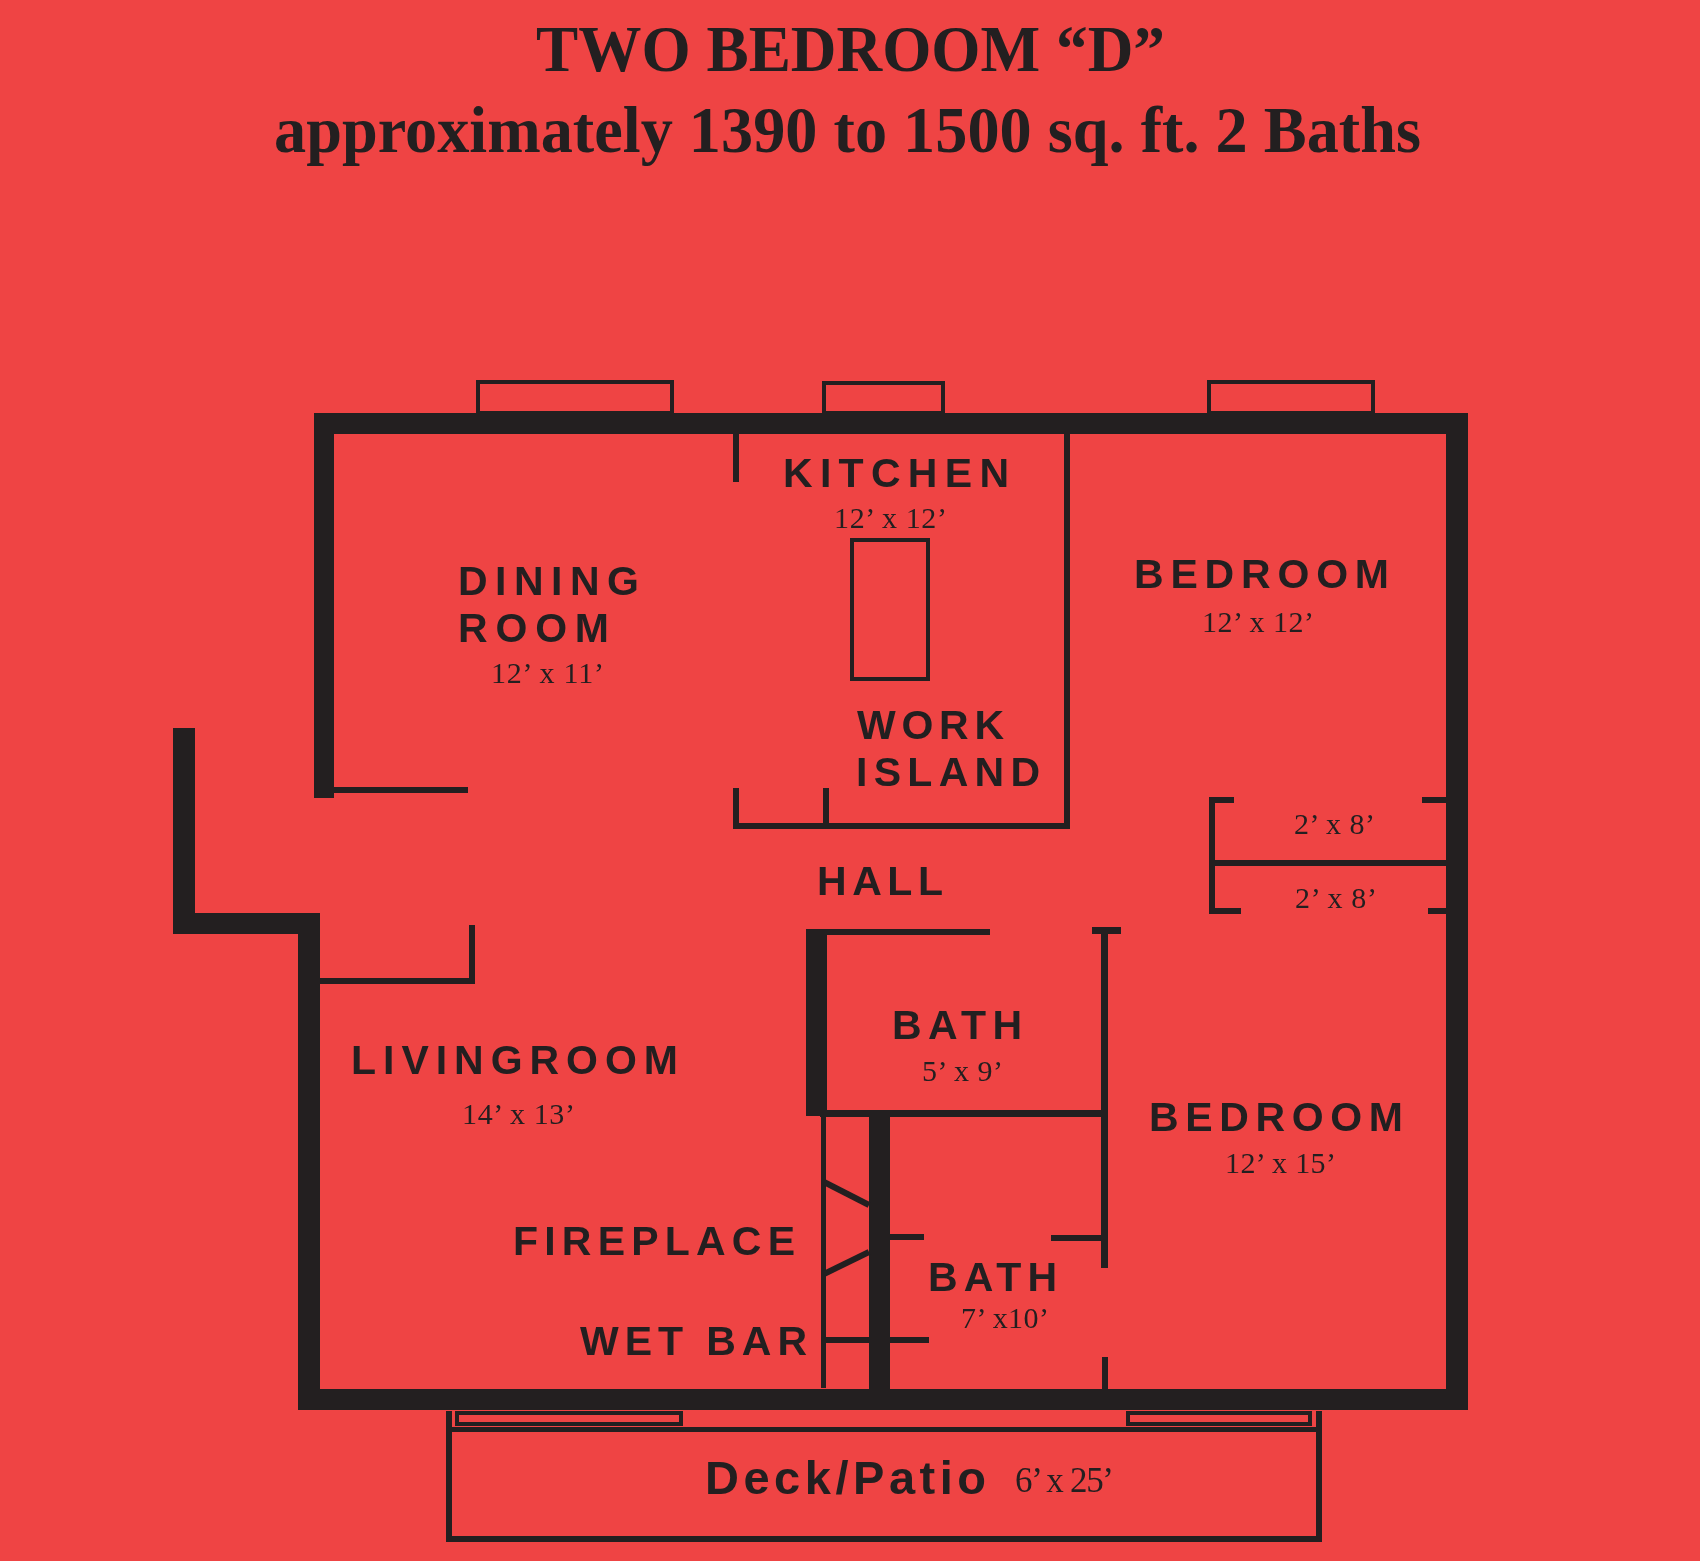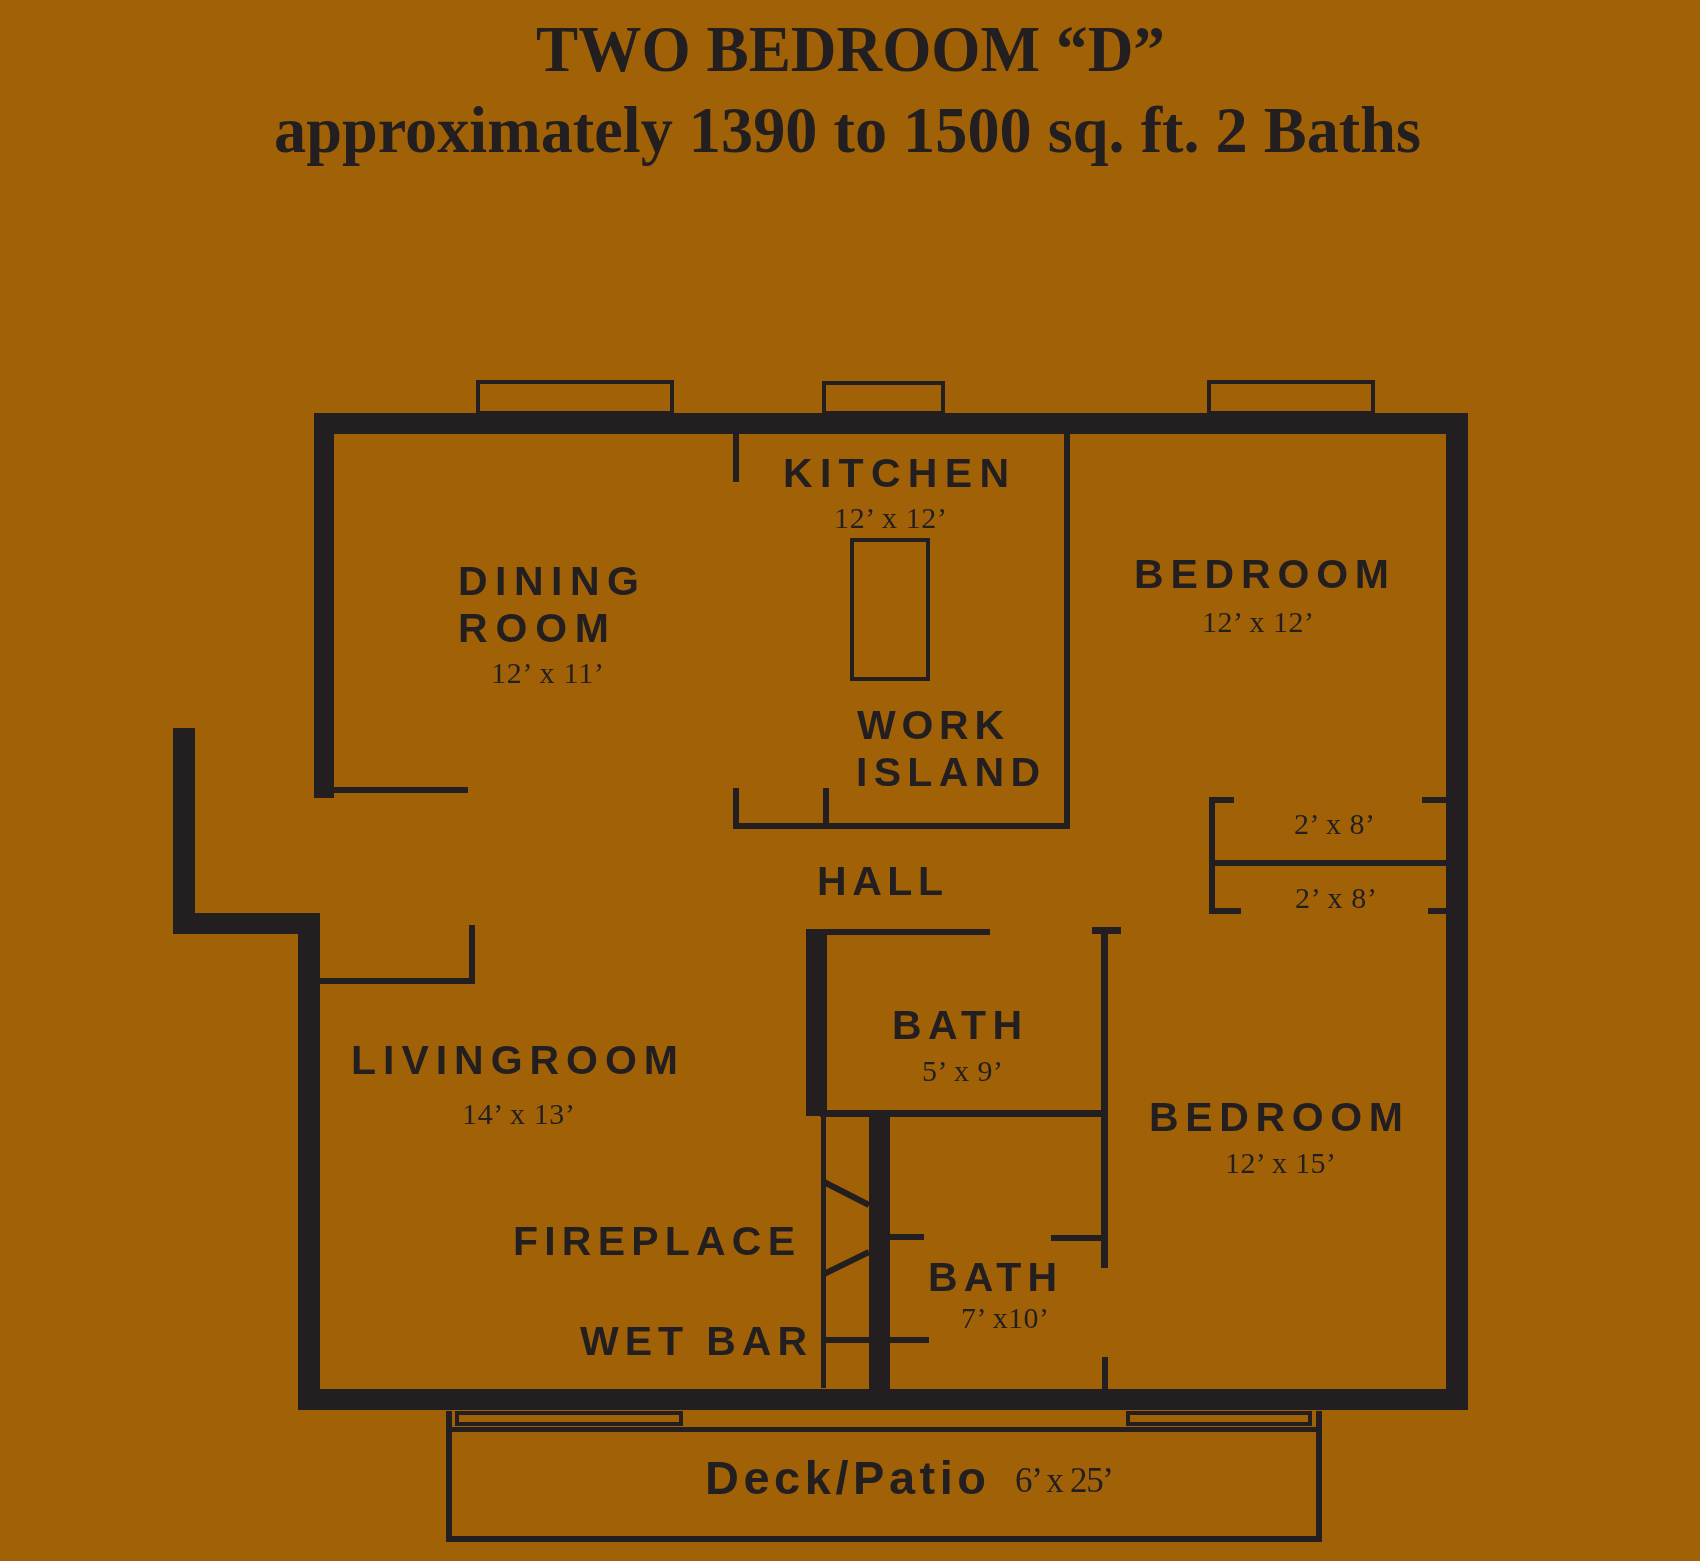--- a/index.html
+++ b/index.html
@@ -1,16 +1,16 @@
 <!DOCTYPE html>
 <html><head>
 <meta charset="utf-8">
 <style>
   html,body{margin:0;padding:0;background:#ffffff;}
-  #page{width:1700px;height:1561px;position:relative;background:#a16207;}
+  #page{width:1700px;height:1561px;position:relative;background:#ef4444;}
   svg{display:block;}
   .lbl{font-family:"Liberation Sans",sans-serif;font-weight:bold;fill:#231f20;}
   .dim{font-family:"Liberation Serif",serif;fill:#231f20;}
   .ttl{font-family:"Liberation Serif",serif;font-weight:bold;fill:#231f20;}
   .w{fill:#231f20;shape-rendering:crispEdges;}
   .win{fill:none;stroke:#231f20;stroke-width:4;shape-rendering:crispEdges;}
 </style>
 </head>
 <body>
 <div id="page">

